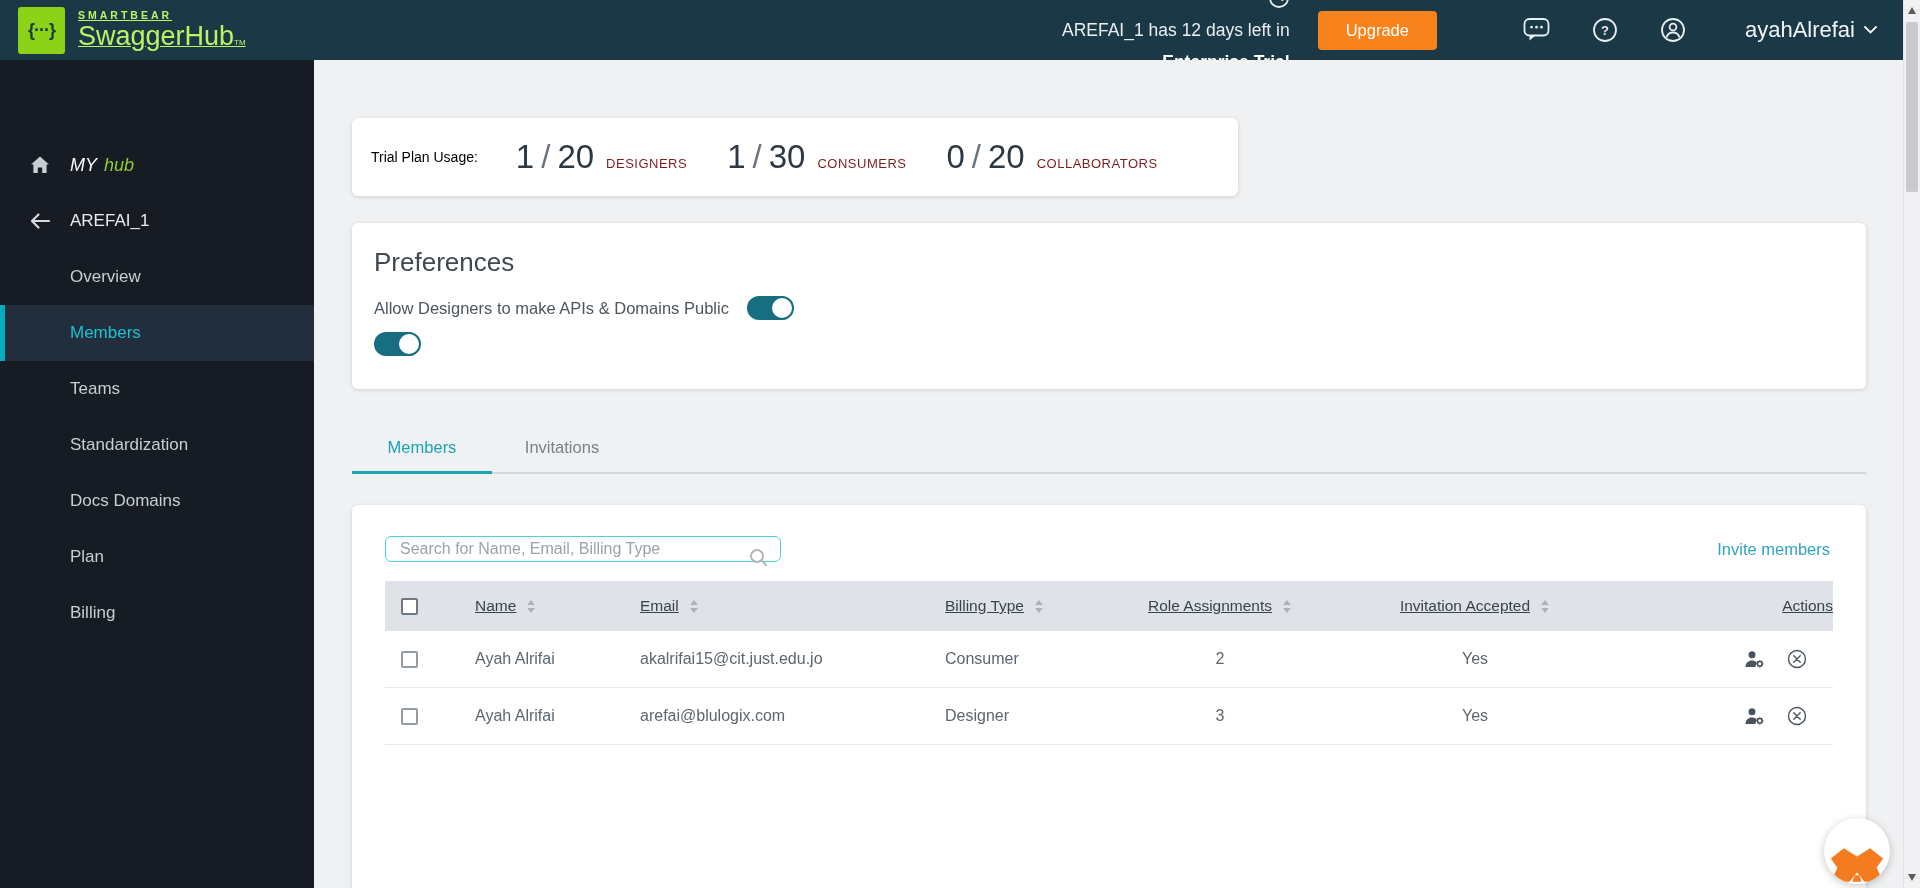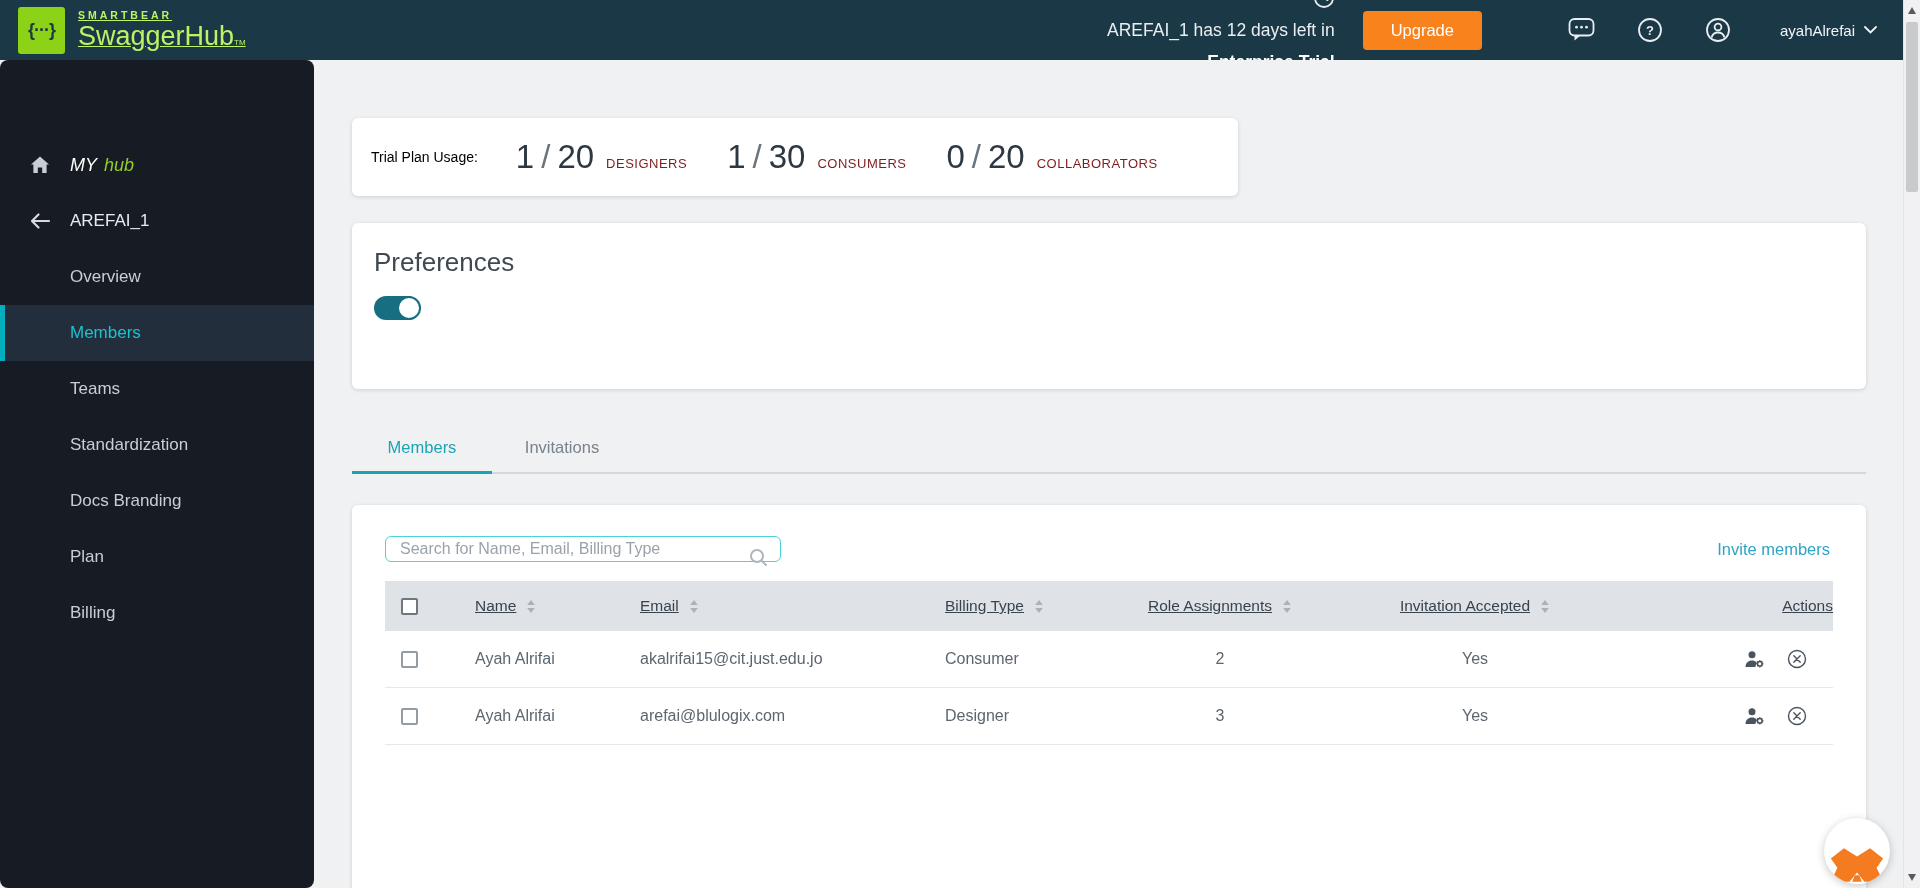--- a/index.html
+++ b/index.html
@@ -26,26 +26,26 @@
   .brand-tm { font-size:8px; vertical-align:baseline; }
 
   .trial-area { margin-left:auto; display:flex; align-items:flex-end; gap:11px; color:#E9EEF1; font-size:17.5px;flex-direction:column; }
   .trial-bold { font-weight:bold; color:#FFFFFF; }
   .upgrade-btn {
     margin-left:28px; background:#F8831D; color:#fff; border:none; border-radius:4px;
     font-size:16.5px; font-family:inherit; padding:10px 28px; cursor:pointer;
   }
   .header-icons { display:flex; align-items:center; gap:40px; margin-left:86px; }
   .h-icon { width:28px; height:28px; display:flex; align-items:center; justify-content:center; cursor:pointer; }
-  .user-chip { display:flex; align-items:center; gap:9px; color:#F2F5F7; font-size:15px; margin-left:8px; cursor:pointer; }
+  .user-chip { display:flex; align-items:center; gap:9px; color:#F2F5F7; font-size:22px; margin-left:18px; cursor:pointer; }
 
   
   .sidebar {
     position:absolute; left:0; top:60px; width:314px; bottom:0;
-    background:#161B24; color:#C9CED4; font-size:17px; padding-top:77px;border-radius:8px;
+    background:#161B24; color:#C9CED4; font-size:17px; padding-top:77px;
   }
   .side-item { height:56px; display:flex; align-items:center; padding-left:70px; position:relative; cursor:pointer; }
   .side-item .side-icon { position:absolute; left:28px; top:50%; transform:translateY(-50%); width:24px; height:24px; }
   .side-item.hub-item { font-style:italic; font-size:18px; }
   .hub-my { color:#FFFFFF; margin-right:7px; }
   .hub-green { color:#8FCE2B; }
   .side-item.org-item { color:#E8EBEE; }
   .side-item.active { background:#232E3C; color:#1BC1CE; }
   .side-item.active::before {
     content:""; position:absolute; left:0; top:0; bottom:0; width:5px; background:#00AEBE;
@@ -212,21 +212,21 @@
   <div class="side-item active">
     <span>Members</span>
   </div>
   <div class="side-item">
     <span>Teams</span>
   </div>
   <div class="side-item">
     <span>Standardization</span>
   </div>
   <div class="side-item">
-    <span>Docs Branding</span>
+    <span>Docs Domains</span>
   </div>
   <div class="side-item">
     <span>Plan</span>
   </div>
   <div class="side-item">
     <span>Billing</span>
   </div>
 </div>
 
 <div class="main">
@@ -249,20 +249,26 @@
       <span class="stat-num">0</span>
       <span class="stat-sep">/</span>
       <span class="stat-num">20</span>
       <span class="stat-label">COLLABORATORS</span>
     </span>
   </div>
 
 
   <div class="card pref-card">
     <h2 class="pref-title">Preferences</h2>
+    <div class="pref-row">
+      <span>Allow Designers to make APIs &amp; Domains Public</span>
+      <span class="toggle">
+          <span class="knob"></span>
+        </span>
+    </div>
     <div class="pref-row">
       <span class="toggle">
           <span class="knob"></span>
         </span>
     </div>
   </div>
 
   <div class="tabs">
     <div class="tab active">Members</div>
     <div class="tab inactive">Invitations</div>

